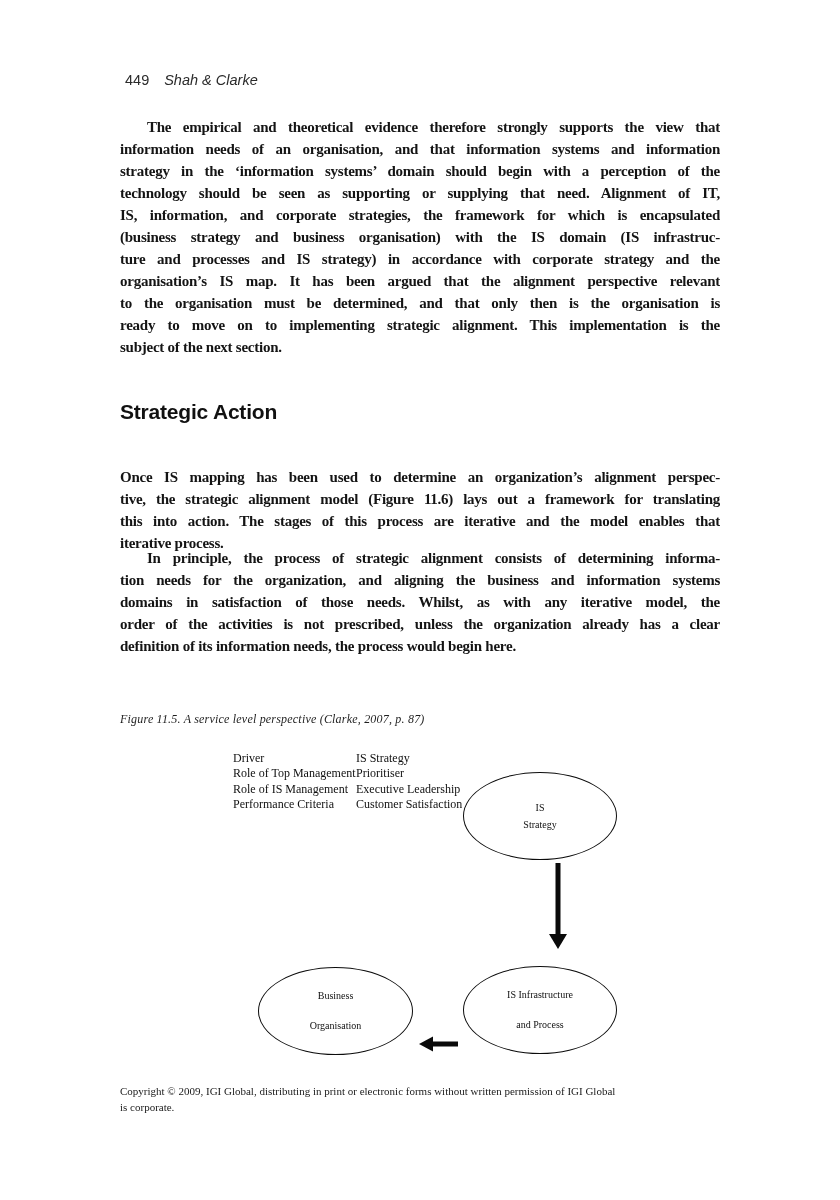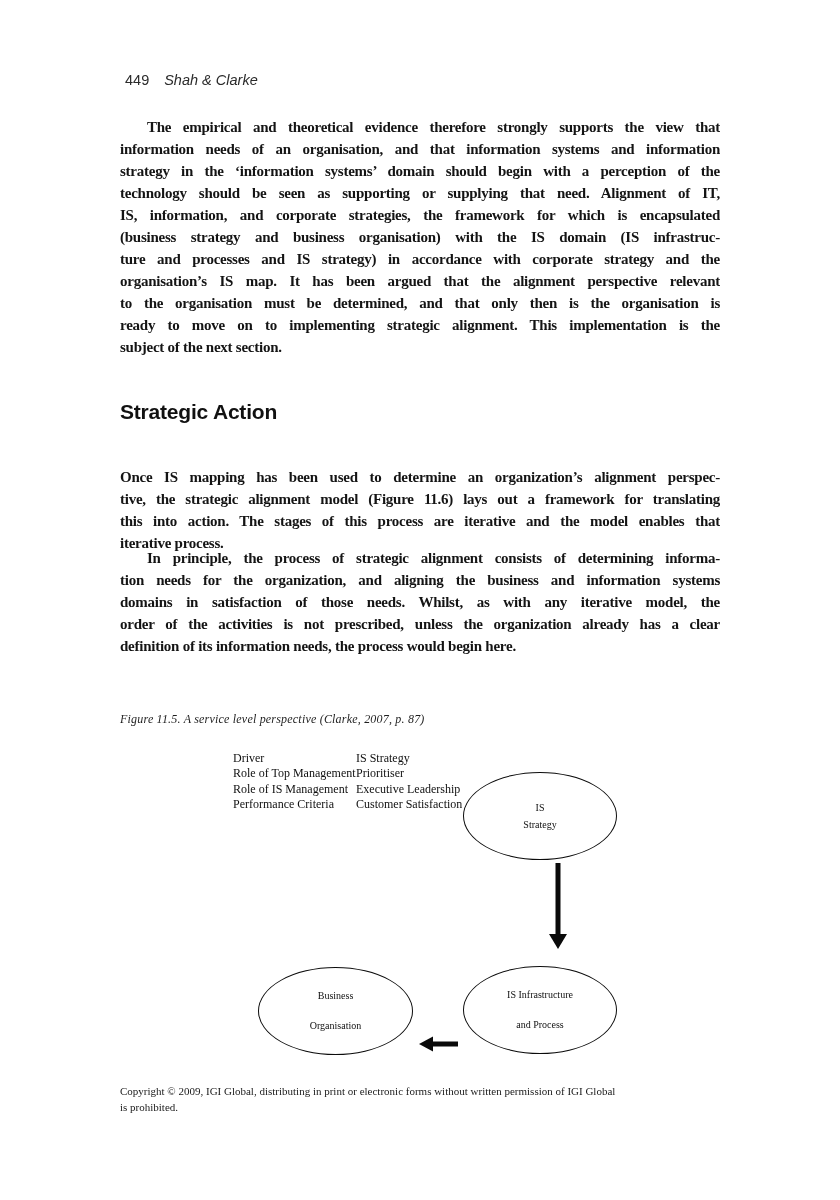--- a/index.html
+++ b/index.html
@@ -135,16 +135,16 @@
       </g>
       <g fill="#0a0a0a">
         <rect x="432" y="1041.5" width="26" height="5"></rect>
         <polygon points="419,1044 433,1036.5 433,1051.5"></polygon>
       </g>
     </svg>
   </div>
 
   <div class="footer">
     <div>Copyright © 2009, IGI Global, distributing in print or electronic forms without written permission of IGI Global</div>
-    <div>is prohibited.</div>
+    <div>is corporate.</div>
   </div>
 
 </div>
 
 </body></html>

